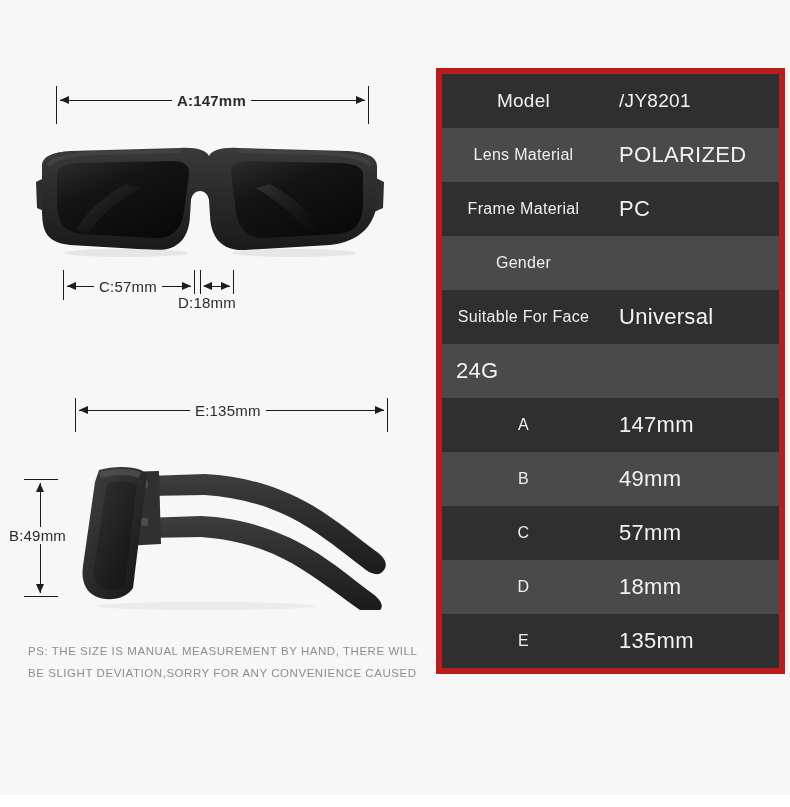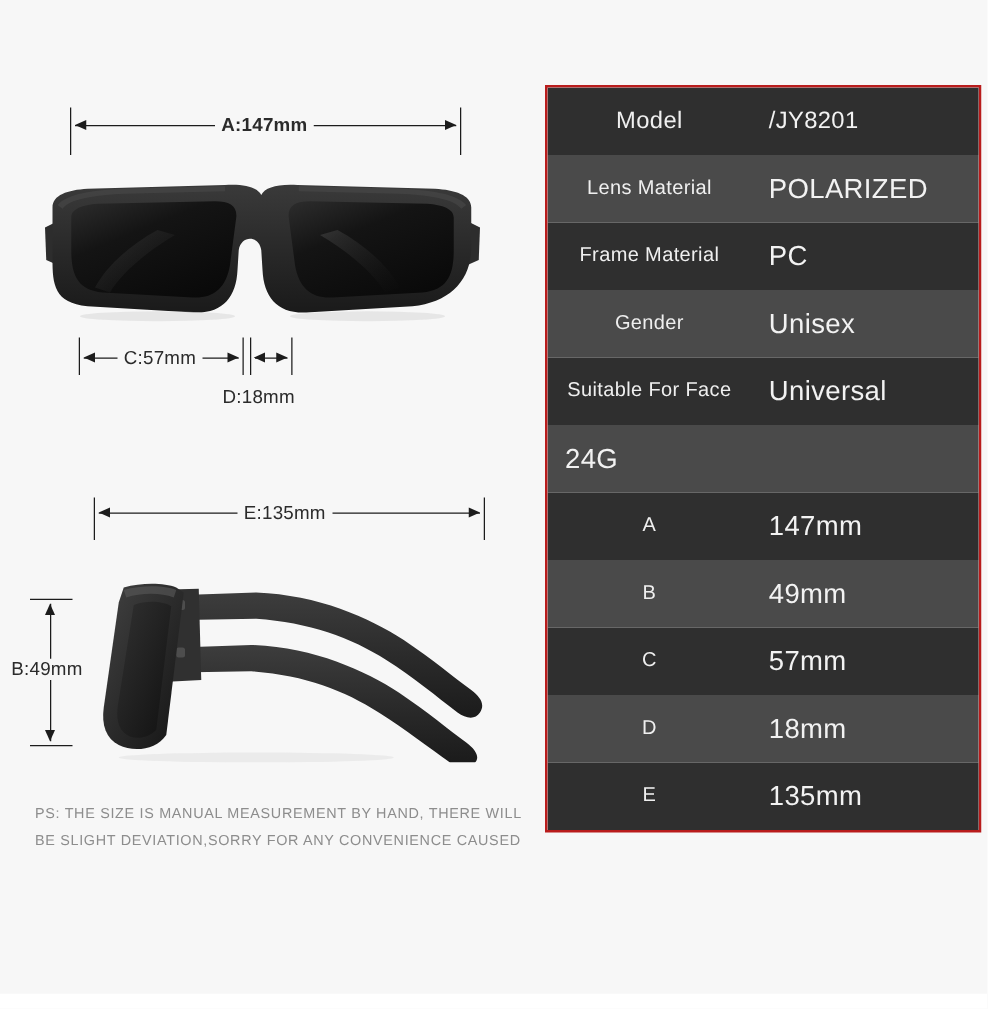--- a/index.html
+++ b/index.html
@@ -111,21 +111,21 @@
     letter-spacing: 0.55px;
   }
   #ps-note div { white-space: nowrap; }
 
   
   #spec-table {
     position: absolute;
     left: 436px;
     top: 68px;
     width: 349px;
-    border: 2px solid #b91c1c;
+    border: 6px solid #b91c1c;
     box-sizing: border-box;
     overflow: hidden;
   }
   .spec-row {
     display: flex;
     align-items: center;
     height: 54px;
     box-sizing: border-box;
   }
   .spec-row.odd  { background: #2f2f2f; }
@@ -243,21 +243,21 @@
       <div class="arrow arrow-right" style="left:182px; top:282px;"></div>
       <div class="dim-label" style="left:94px; top:278px;">C:57mm</div>
     </div>
 
     <div>
       <div class="tick-v" style="left:200px; top:270px; height:30px;"></div>
       <div class="tick-v" style="left:233px; top:270px; height:30px;"></div>
       <div class="dimline-h" style="left:204px; top:286px; width:26px;"></div>
       <div class="arrow arrow-left" style="left:203px; top:282px;"></div>
       <div class="arrow arrow-right" style="left:221px; top:282px;"></div>
-      <div class="dim-label" style="left:173px; top:309px;">D:18mm</div>
+      <div class="dim-label" style="left:173px; top:294px;">D:18mm</div>
     </div>
 
     <div>
       <div class="tick-v" style="left:75px; top:398px; height:34px;"></div>
       <div class="tick-v" style="left:387px; top:398px; height:34px;"></div>
       <div class="dimline-h" style="left:79px; top:410px; width:305px;"></div>
       <div class="arrow arrow-left" style="left:79px; top:406px;"></div>
       <div class="arrow arrow-right" style="left:375px; top:406px;"></div>
       <div class="dim-label" style="left:190px; top:402px;">E:135mm</div>
     </div>
@@ -350,21 +350,20 @@
       <div class="spec-val">POLARIZED</div>
     </div>
 
     <div class="spec-row odd">
       <div class="spec-key">Frame Material</div>
       <div class="spec-val">PC</div>
     </div>
 
     <div class="spec-row even">
       <div class="spec-key">Gender</div>
-      <div class="spec-val">Unisex</div>
     </div>
 
     <div class="spec-row odd">
       <div class="spec-key">Suitable For Face</div>
       <div class="spec-val">Universal</div>
     </div>
 
     <div class="spec-row even">
       <div class="spec-val">24G</div>
     </div>

